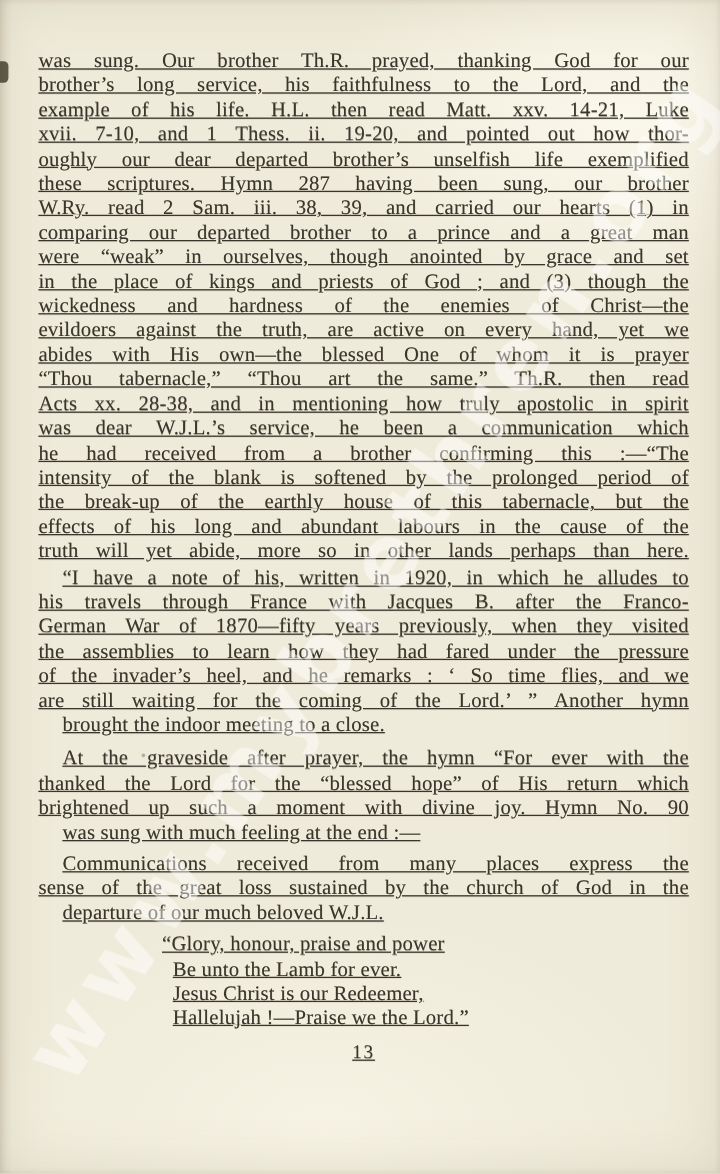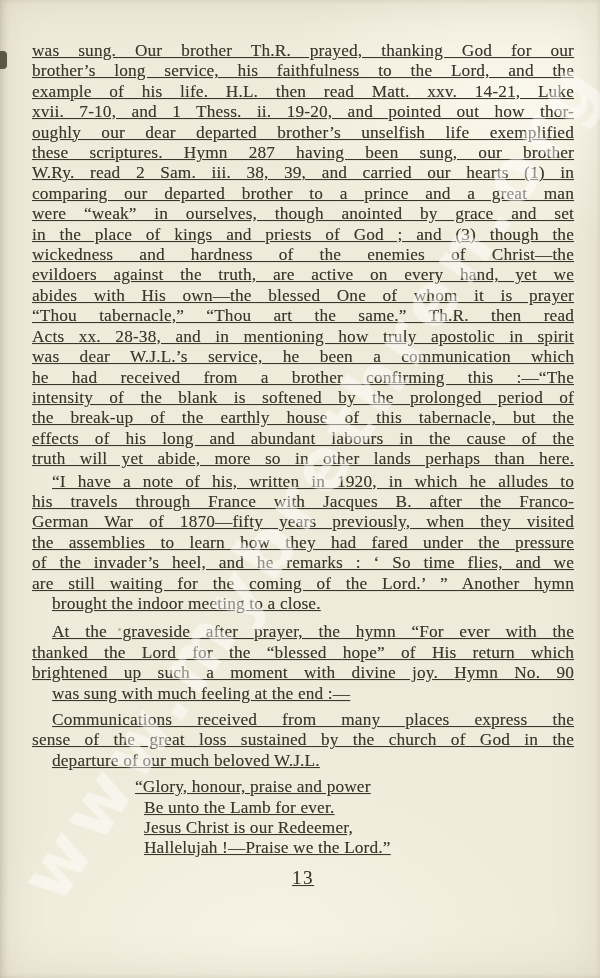--- a/index.html
+++ b/index.html
@@ -33,21 +33,21 @@
   .sp-large{margin-top:8px;}
   .tl{text-align:justify; text-align-last:justify;}
   .tl.last{text-align:justify; text-align-last:left;margin-left:20px;}
   .tl.indent{text-indent:20px;}
   .verse{margin-left:112px;}
   .vl{text-align:left; white-space:nowrap;}
   .vl.hang{text-indent:-9px;}
   .page-number{
     margin-top:9px;
     text-align:center;
-    font-size:19px;
+    font-size:16px;
     letter-spacing:1.5px;
     color:#3a362c;
   }
   .watermark{
     position:absolute;
     left:38px; top:851px;
     transform:rotate(-56.5deg);
     transform-origin:0 42px;
     font-family:"DejaVu Sans", sans-serif;
     font-weight:bold;

